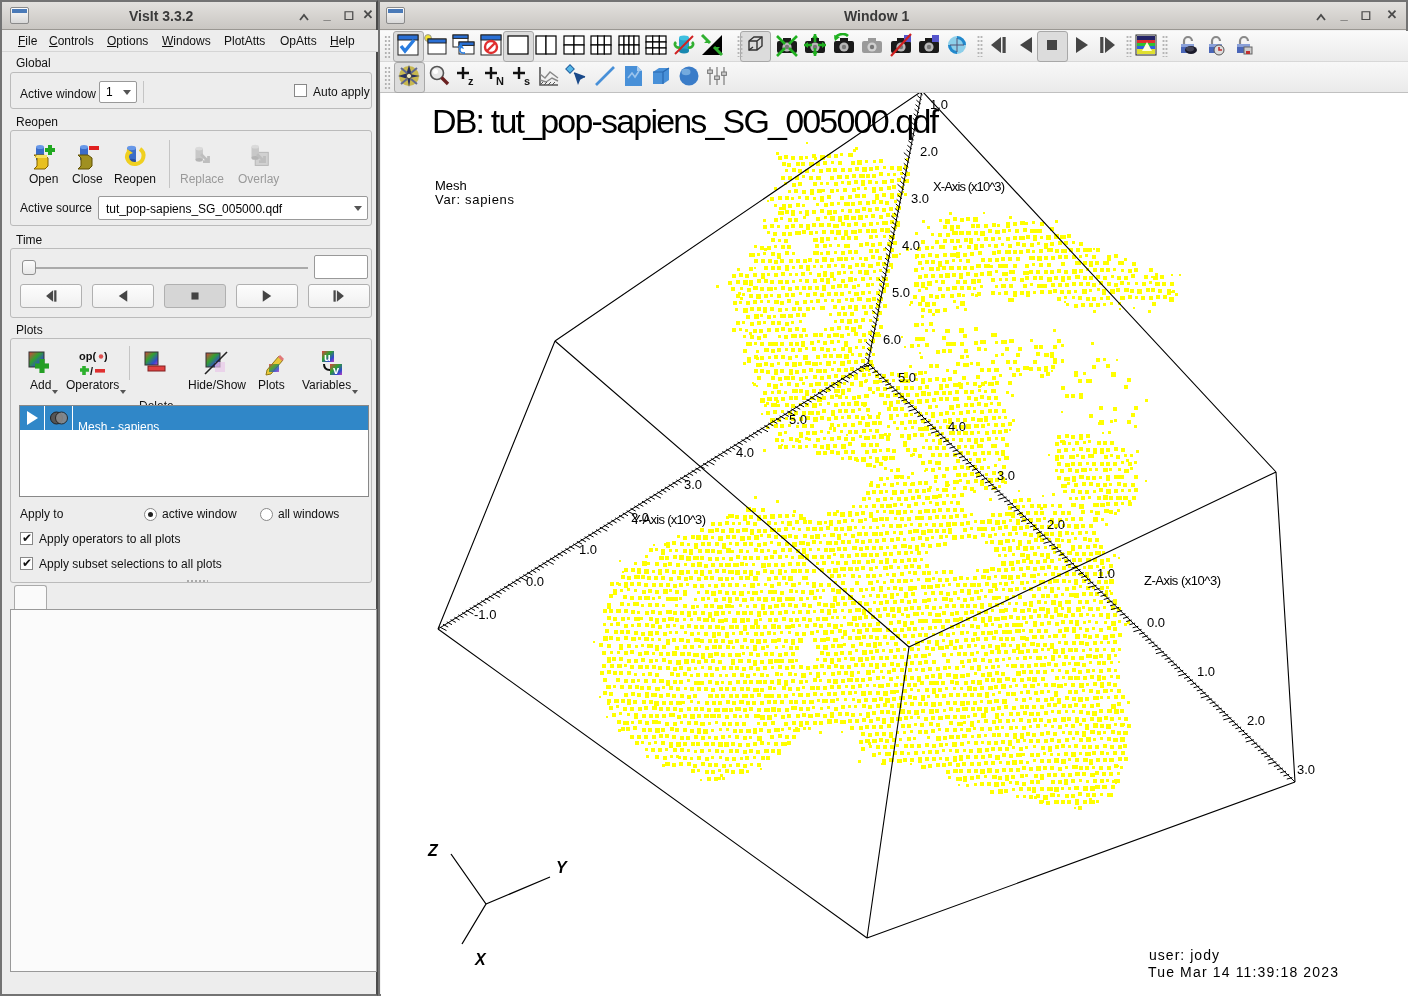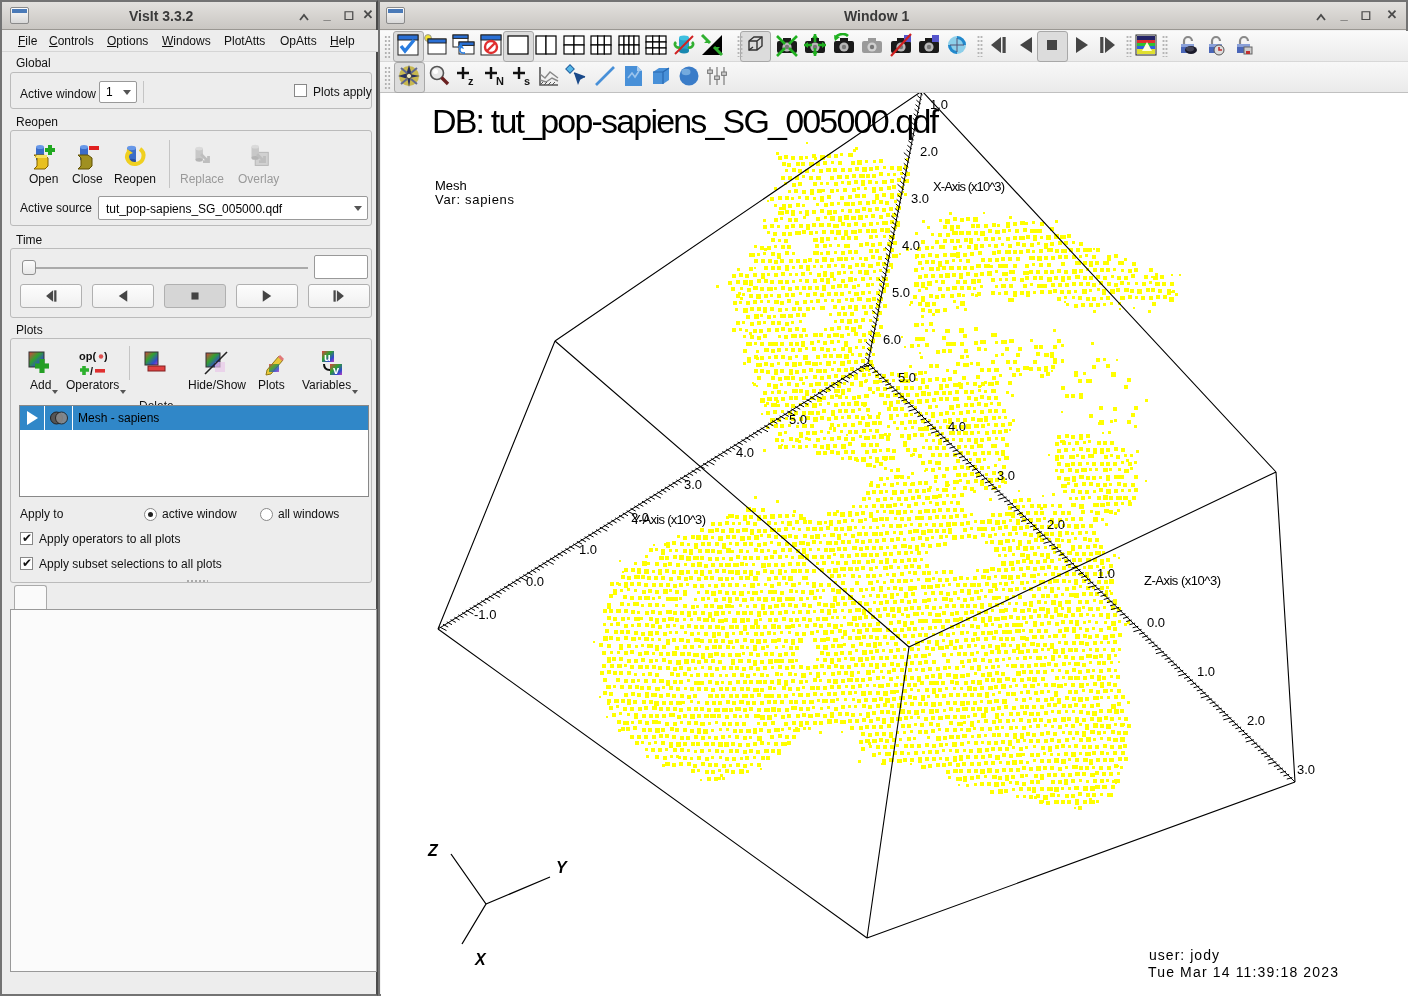--- a/index.html
+++ b/index.html
@@ -36,21 +36,21 @@
 #tb1{position:absolute;left:0;top:29px;width:1030px;height:31px;background:linear-gradient(#fafafa,#ebebeb);border-bottom:1px solid #d8d8d8}
 #tb2{position:absolute;left:0;top:60px;width:1030px;height:31px;background:linear-gradient(#f8f8f8,#eaeaea);border-bottom:1px solid #c0c0c0}
 #vpwrap{position:absolute;left:1px;top:91px;width:1028px;height:904px;background:#fff}
 .tl{font-size:13px;fill:#000;font-family:"Liberation Sans",sans-serif}
 .triad{font-size:16px;font-weight:bold;font-style:italic;fill:#000;font-family:"Liberation Sans",sans-serif}
 .dhandle{position:absolute;width:7px;height:24px;background-image:radial-gradient(circle,#b0b0b0 1px,transparent 1.2px);background-size:3.5px 4px}
 #plist{position:absolute;left:17px;top:403px;width:350px;height:92px;background:#fff;border:1px solid #888}
 #prow{position:absolute;left:0;top:0;width:348px;height:24px;background:#3087c8}
 #prow .sep{position:absolute;top:0;width:1px;height:24px;background:#fff}
 .ptri{position:absolute;left:7px;top:5px;width:0;height:0;border-top:7px solid transparent;border-bottom:7px solid transparent;border-left:11px solid #fff}
-#prowtext{position:absolute;left:58px;top:5px;font-size:12px;color:#000000}
+#prowtext{position:absolute;left:58px;top:14px;font-size:12px;color:#ffffff}
 #bigtab{position:absolute;left:12px;top:583px;width:33px;height:25px;background:#fafafa;border:1px solid #aaa;border-bottom:none;border-radius:3px 3px 0 0}
 #bigpanel{position:absolute;left:8px;top:607px;width:367px;height:363px;background:#fbfbfb;border:1px solid #999}
 .dots6{position:absolute;left:184px;top:577px;width:22px;height:5px;background-image:radial-gradient(circle,#aaa 0.8px,transparent 1px);background-size:4px 4px}
 .plabel{position:absolute;font-size:12px;color:#111}
 .plabel .mini{position:absolute;right:-7px;bottom:-2px;width:0;height:0;border-left:3px solid transparent;border-right:3px solid transparent;border-top:4px solid #555}
 </style></head>
 <body>
 <div id="stage">
 <div id="lw" class="win">
  <div class="titlebar">
@@ -74,21 +74,21 @@
  </div>
  <span class="seclabel" style="left:14px;top:54px">Global</span>
  <div class="gbox" style="left:8px;top:70px;width:362px;height:37px"></div>
  <span class="ctext" style="left:18px;top:85px">Active window</span>
  <div class="combo" style="left:97px;top:79px;width:38px;height:22px">
         <span style="position:absolute;left:6px;top:3px;font-size:12px">1</span>
         <span class="arr"></span>
       </div>
  <div class="vline" style="left:141px;top:79px;height:22px"></div>
  <div class="cb" style="left:292px;top:82px"></div>
- <span class="ctext" style="left:311px;top:83px">Plots apply</span>
+ <span class="ctext" style="left:311px;top:83px">Auto apply</span>
  <span class="seclabel" style="left:14px;top:113px">Reopen</span>
  <div class="gbox" style="left:8px;top:128px;width:362px;height:96px"></div>
  <div style="position:absolute;left:26px;top:139px"><svg width="30" height="30" viewBox="0 0 30 30">
           <path d="M8 6h8v12H8z" fill="#3a6cc8"></path>
           <ellipse cx="12" cy="6" rx="4" ry="2" fill="#6898e8"></ellipse>
           <ellipse cx="12" cy="18" rx="4" ry="2" fill="#2a50a0"></ellipse>
           <path d="M6 14h10l4 3v8l-3 3H6l3-3v-8z" fill="#e8c020" stroke="#806000"></path>
           <path d="M6 17l3-3h10v3z" fill="#f8e060"></path>
           <path d="M22 4v10M17 9h10" stroke="#20a820" stroke-width="4"></path>
         </svg></div>

